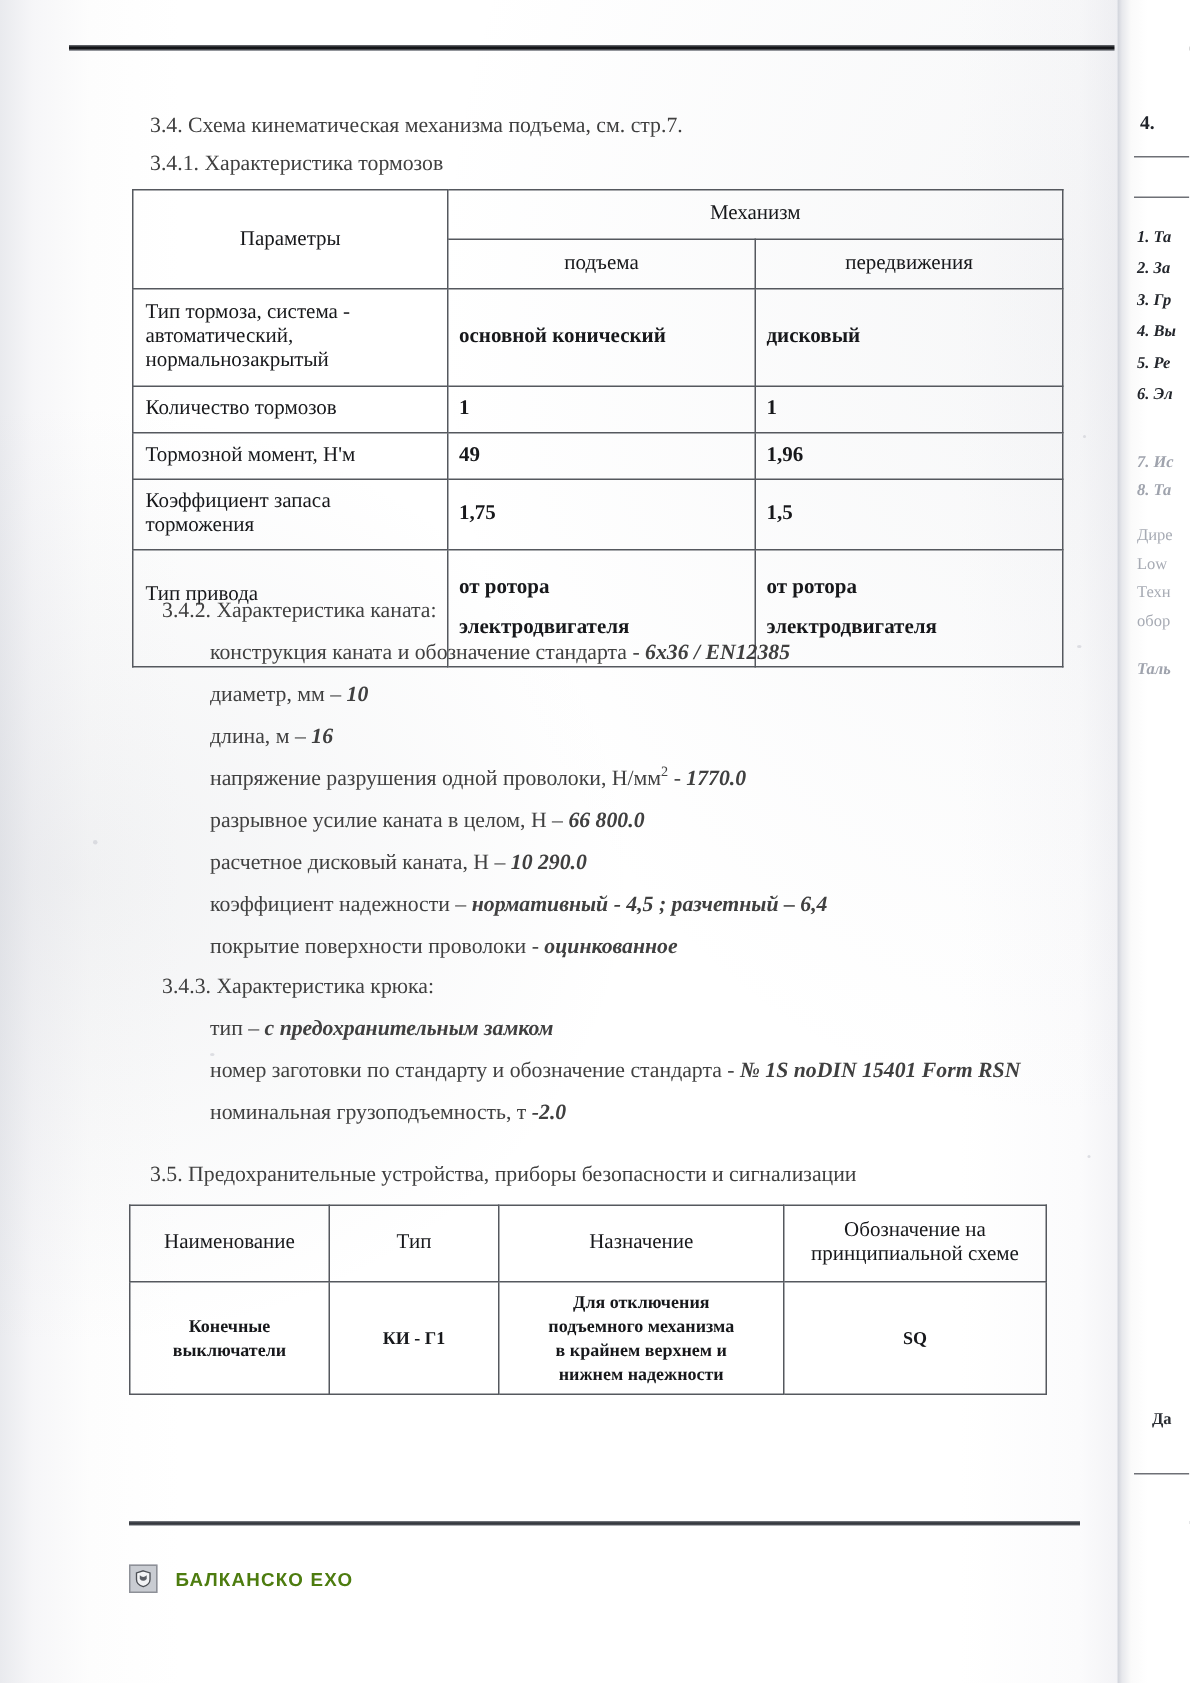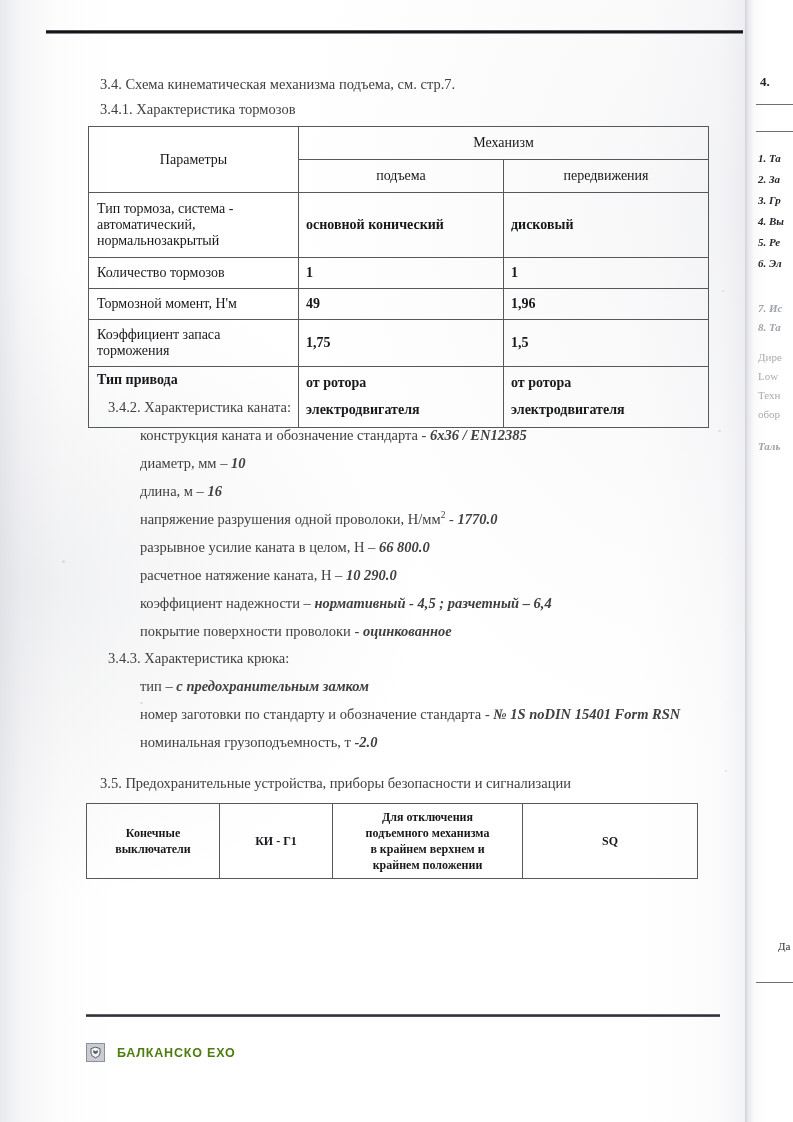--- a/index.html
+++ b/index.html
@@ -234,21 +234,21 @@
     <tr>
       <td class="cell-param" style="height:40px;">
         <div>Коэффициент запаса</div>
         <div>торможения</div>
       </td>
       <td class="cell-val t-bold">1,75</td>
       <td class="cell-val t-bold">1,5</td>
     </tr>
 
     <tr>
-      <td class="cell-param" style="height:52px; vertical-align:top; padding-top:5px;font-weight:bold;">Тип привода</td>
+      <td class="cell-param" style="height:52px; vertical-align:top; padding-top:22px;">Тип привода</td>
       <td class="cell-val t-bold" style="line-height:1.9;">
         <div>от ротора</div>
         <div>электродвигателя</div>
       </td>
       <td class="cell-val t-bold" style="line-height:1.9;">
         <div>от ротора</div>
         <div>электродвигателя</div>
       </td>
     </tr>
   </tbody>
@@ -270,21 +270,21 @@
 
 <div class="line" style="left:140px; top:511px;">
   <span>напряжение разрушения одной проволоки, Н/мм</span><sup>2</sup><span> - </span><span class="em">1770.0</span>
 </div>
 
 <div class="line" style="left:140px; top:539px;">
   <span>разрывное усилие каната в целом, Н – </span><span class="em">66 800.0</span>
 </div>
 
 <div class="line" style="left:140px; top:567px;">
-  <span>расчетное натяжение каната, Н – </span><span class="em">10 290.0</span>
+  <span>расчетное дисковый каната, Н – </span><span class="em">10 290.0</span>
 </div>
 
 <div class="line" style="left:140px; top:595px;">
   <span>коэффициент надежности – </span><span class="em">нормативный - 4,5 ;  разчетный – 6,4</span>
 </div>
 
 <div class="line" style="left:140px; top:623px;">
   <span>покрытие поверхности проволоки  - </span><span class="em">оцинкованное</span>
 </div>
 
@@ -306,30 +306,39 @@
 
 <table class="doc-table" id="table-safety">
   <colgroup>
     <col style="width:133px">
     <col style="width:113px">
     <col style="width:190px">
     <col style="width:175px">
   </colgroup>
   <tbody>
     <tr>
+      <td class="hdr" style="height:42px;">Наименование</td>
+      <td class="hdr">Тип</td>
+      <td class="hdr">Назначение</td>
+      <td class="hdr">
+        <div>Обозначение на</div>
+        <div>принципиальной схеме</div>
+      </td>
+    </tr>
+    <tr>
       <td class="body-cell" style="height:66px;">
         <div>Конечные</div>
         <div>выключатели</div>
       </td>
       <td class="body-cell">КИ - Г1</td>
       <td class="body-cell">
         <div>Для отключения</div>
         <div>подъемного механизма</div>
         <div>в крайнем верхнем и</div>
-        <div>крайнем положении</div>
+        <div>нижнем надежности</div>
       </td>
       <td class="body-cell">SQ</td>
     </tr>
   </tbody>
 </table>
 
 <div class="bottom-rule"></div>
 <div class="bottom-rule-ext"></div>
 
 <div class="footer-brand">
@@ -358,16 +367,16 @@
     <div class="rp-line rp-i faded" style="left:4px; top:302px;">7. Ис</div>
     <div class="rp-line rp-i faded" style="left:4px; top:321px;">8. Та</div>
 
     <div class="rp-line rp-p" style="left:4px; top:351px;">Дире</div>
     <div class="rp-line rp-p" style="left:4px; top:370px;">Low</div>
     <div class="rp-line rp-p" style="left:4px; top:389px;">Техн</div>
     <div class="rp-line rp-p" style="left:4px; top:408px;">обор</div>
 
     <div class="rp-line rp-i faded" style="left:4px; top:440px;">Таль</div>
 
-    <div class="rp-line rp-t" style="left:24px; top:940px;">Да</div>
+    <div class="rp-line rp-t" style="left:14px; top:940px;font-weight:bold;">Да</div>
     <div class="rp-rule" style="top:982px;"></div>
   </div>
 </div>
 
 </body></html>

